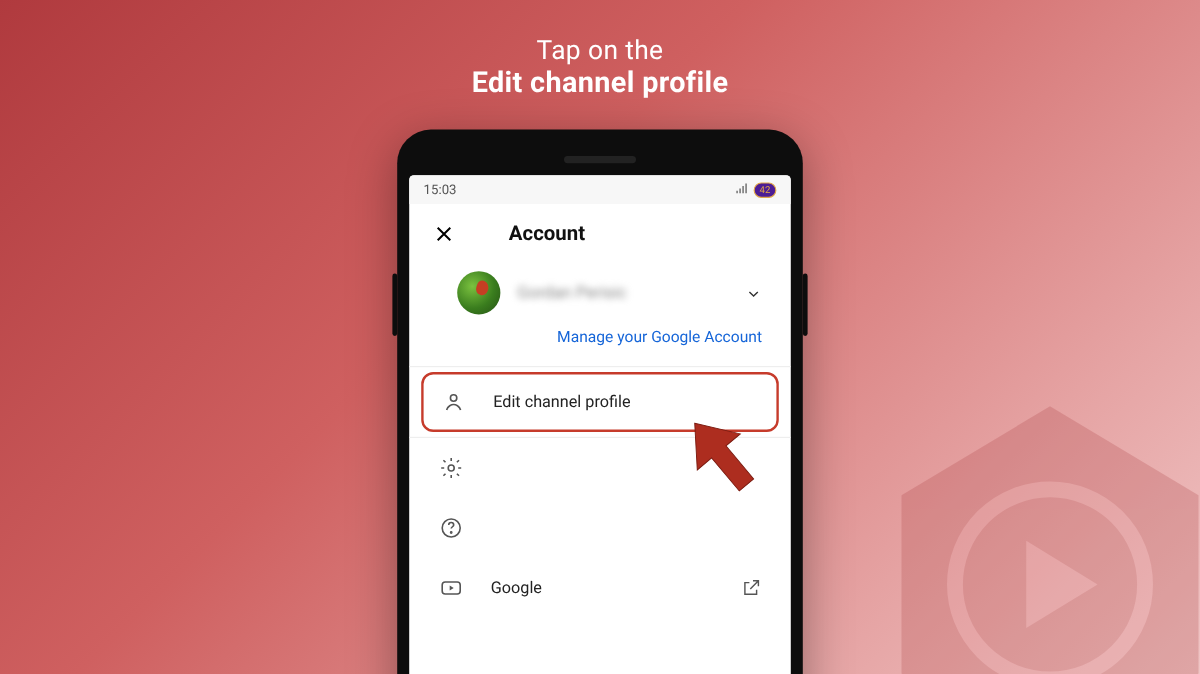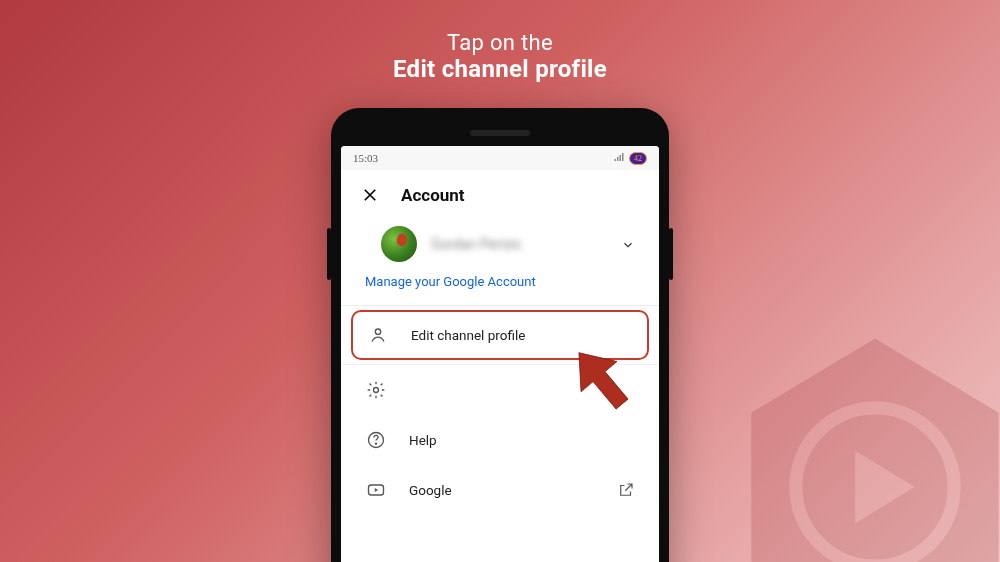--- a/index.html
+++ b/index.html
@@ -78,21 +78,20 @@
 
 .status-bar {
   height: 24px;
   background: #f7f7f7;
   display: flex;
   align-items: center;
   justify-content: space-between;
   padding: 0 12px;
   font-size: 11px;
   color: #555;
-  font-family: Liberation Serif, serif;
 }
 .status-bar .status-right { display: flex; align-items: center; gap: 4px; }
 .status-bar svg { width: 12px; height: 12px; }
 .battery-icon {
   display: inline-flex;
   align-items: center;
   padding: 1px 4px;
   border: 1px solid #e0a648;
   border-radius: 7px;
   font-size: 8px;
@@ -109,20 +108,21 @@
 }
 .acct-header .close-x {
   width: 18px;
   height: 18px;
   color: #000;
 }
 .acct-header .title {
   font-size: 17px;
   font-weight: 700;
   color: #111;
+  margin-left: 23px;
 }
 
 .acct-user {
   display: flex;
   align-items: center;
   padding: 6px 24px 2px 40px;
   gap: 14px;
 }
 .acct-user .avatar {
   width: 36px;
@@ -147,21 +147,21 @@
   filter: blur(3px);
   flex: 1;
 }
 .acct-user .chevron {
   width: 14px;
   height: 14px;
   color: #333;
 }
 
 .manage-link {
-  text-align: left;
+  text-align: right;
   font-size: 13px;
   color: #1565d8;
   padding: 10px 24px 16px 24px;
 }
 
 .divider {
   height: 1px;
   background: #eee;
 }
 
@@ -291,21 +291,20 @@
 
 
     <div class="menu-item">
       <span class="icon">
         <svg viewBox="0 0 24 24" stroke-width="1.6">
             <circle cx="12" cy="12" r="9"></circle>
             <path d="M9.5 9a2.5 2.5 0 015 0c0 1.5-2.5 2-2.5 3.5"></path>
             <circle cx="12" cy="16.5" r="0.6" fill="currentColor"></circle>
           </svg>
       </span>
-      <span class="label">Help</span>
     </div>
 
     <div class="menu-item">
       <span class="icon">
         <svg viewBox="0 0 24 24" stroke-width="1.6">
             <rect x="3" y="6" width="18" height="12" rx="3"></rect>
             <path d="M10.5 9.5l4 2.5-4 2.5v-5z" fill="currentColor" stroke="none"></path>
           </svg>
       </span>
       <span class="label">Google</span>

